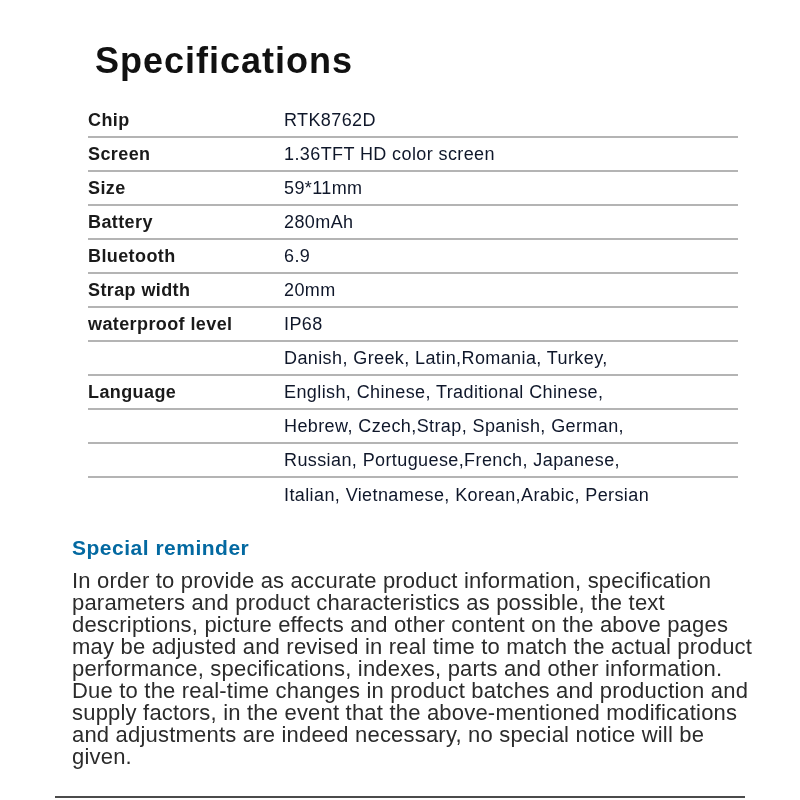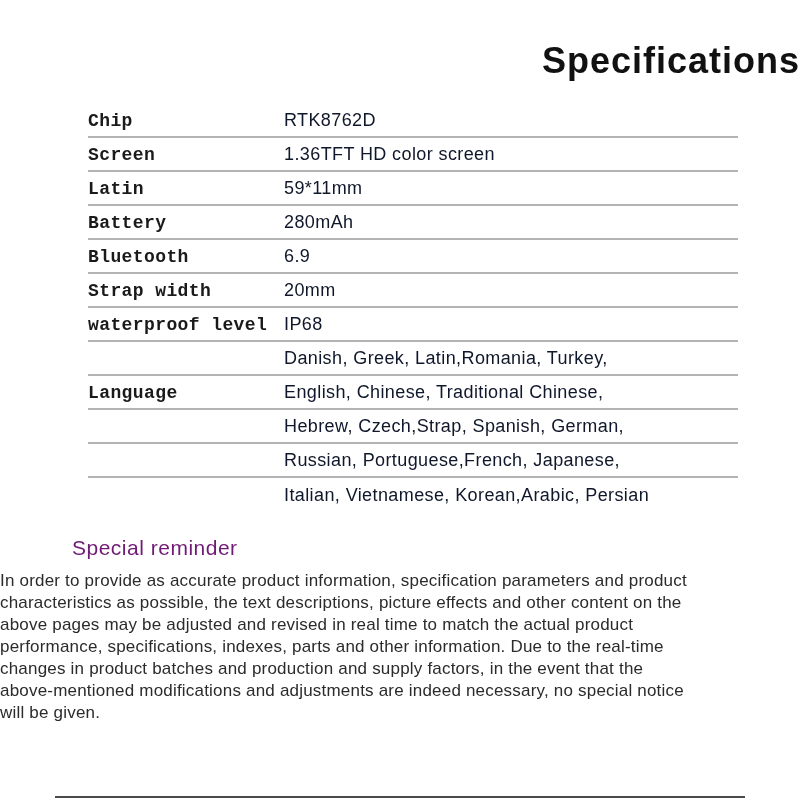--- a/index.html
+++ b/index.html
@@ -12,65 +12,64 @@
     position: relative;
     overflow: hidden;
   }
   .page {
     position: relative;
     width: 800px;
     height: 800px;
     background: #ffffff;
   }
   .page-title {
-    margin: 40px 0 0 95px;
+    margin: 40px 16px 0 95px;
     font-size: 36px;
     font-weight: bold;
     letter-spacing: 1px;
     color: #111111;
-    text-align: right;
   }
   .spec-table {
     margin: 22px 62px 0 88px;
   }
   .spec-row {
     display: flex;
     align-items: center;
     padding: 6px 0 5px 0;
     border-bottom: 2px solid #b4b4b4;
     min-height: 34px;
   }
   .spec-row.last {
     border-bottom: none;
   }
   .spec-label {
     flex: 0 0 196px;
     font-weight: bold;
     font-size: 18px;
     letter-spacing: 0.4px;
     color: #1a1a1a;
-    font-family: Liberation Mono, monospace;
   }
   .spec-value {
     flex: 1 1 auto;
     font-size: 18px;
     letter-spacing: 0.4px;
     color: #0f172a;
     white-space: nowrap;
   }
   .reminder-title {
     margin: 24px 0 10px 72px;
     font-size: 21px;
-    font-weight: normal;
+    font-weight: bold;
     letter-spacing: 0.5px;
-    color: #701a75;
+    color: #0369a1;
   }
   .reminder-body {
+    margin-left: 72px;
     width: 690px;
-    font-size: 17px;
+    font-size: 22px;
     line-height: 22px;
     letter-spacing: 0.2px;
     color: #2b2b2b;
   }
   .footer-note {
     position: absolute;
     left: 55px;
     right: 55px;
     bottom: 11px;
     border-top: 2px solid #4b4b4b;
@@ -92,21 +91,21 @@
   <div class="spec-table">
     <div class="spec-row">
       <div class="spec-label">Chip</div>
       <div class="spec-value">RTK8762D</div>
     </div>
     <div class="spec-row">
       <div class="spec-label">Screen</div>
       <div class="spec-value">1.36TFT HD color screen</div>
     </div>
     <div class="spec-row">
-      <div class="spec-label">Latin</div>
+      <div class="spec-label">Size</div>
       <div class="spec-value">59*11mm</div>
     </div>
     <div class="spec-row">
       <div class="spec-label">Battery</div>
       <div class="spec-value">280mAh</div>
     </div>
     <div class="spec-row">
       <div class="spec-label">Bluetooth</div>
       <div class="spec-value">6.9</div>
     </div>

